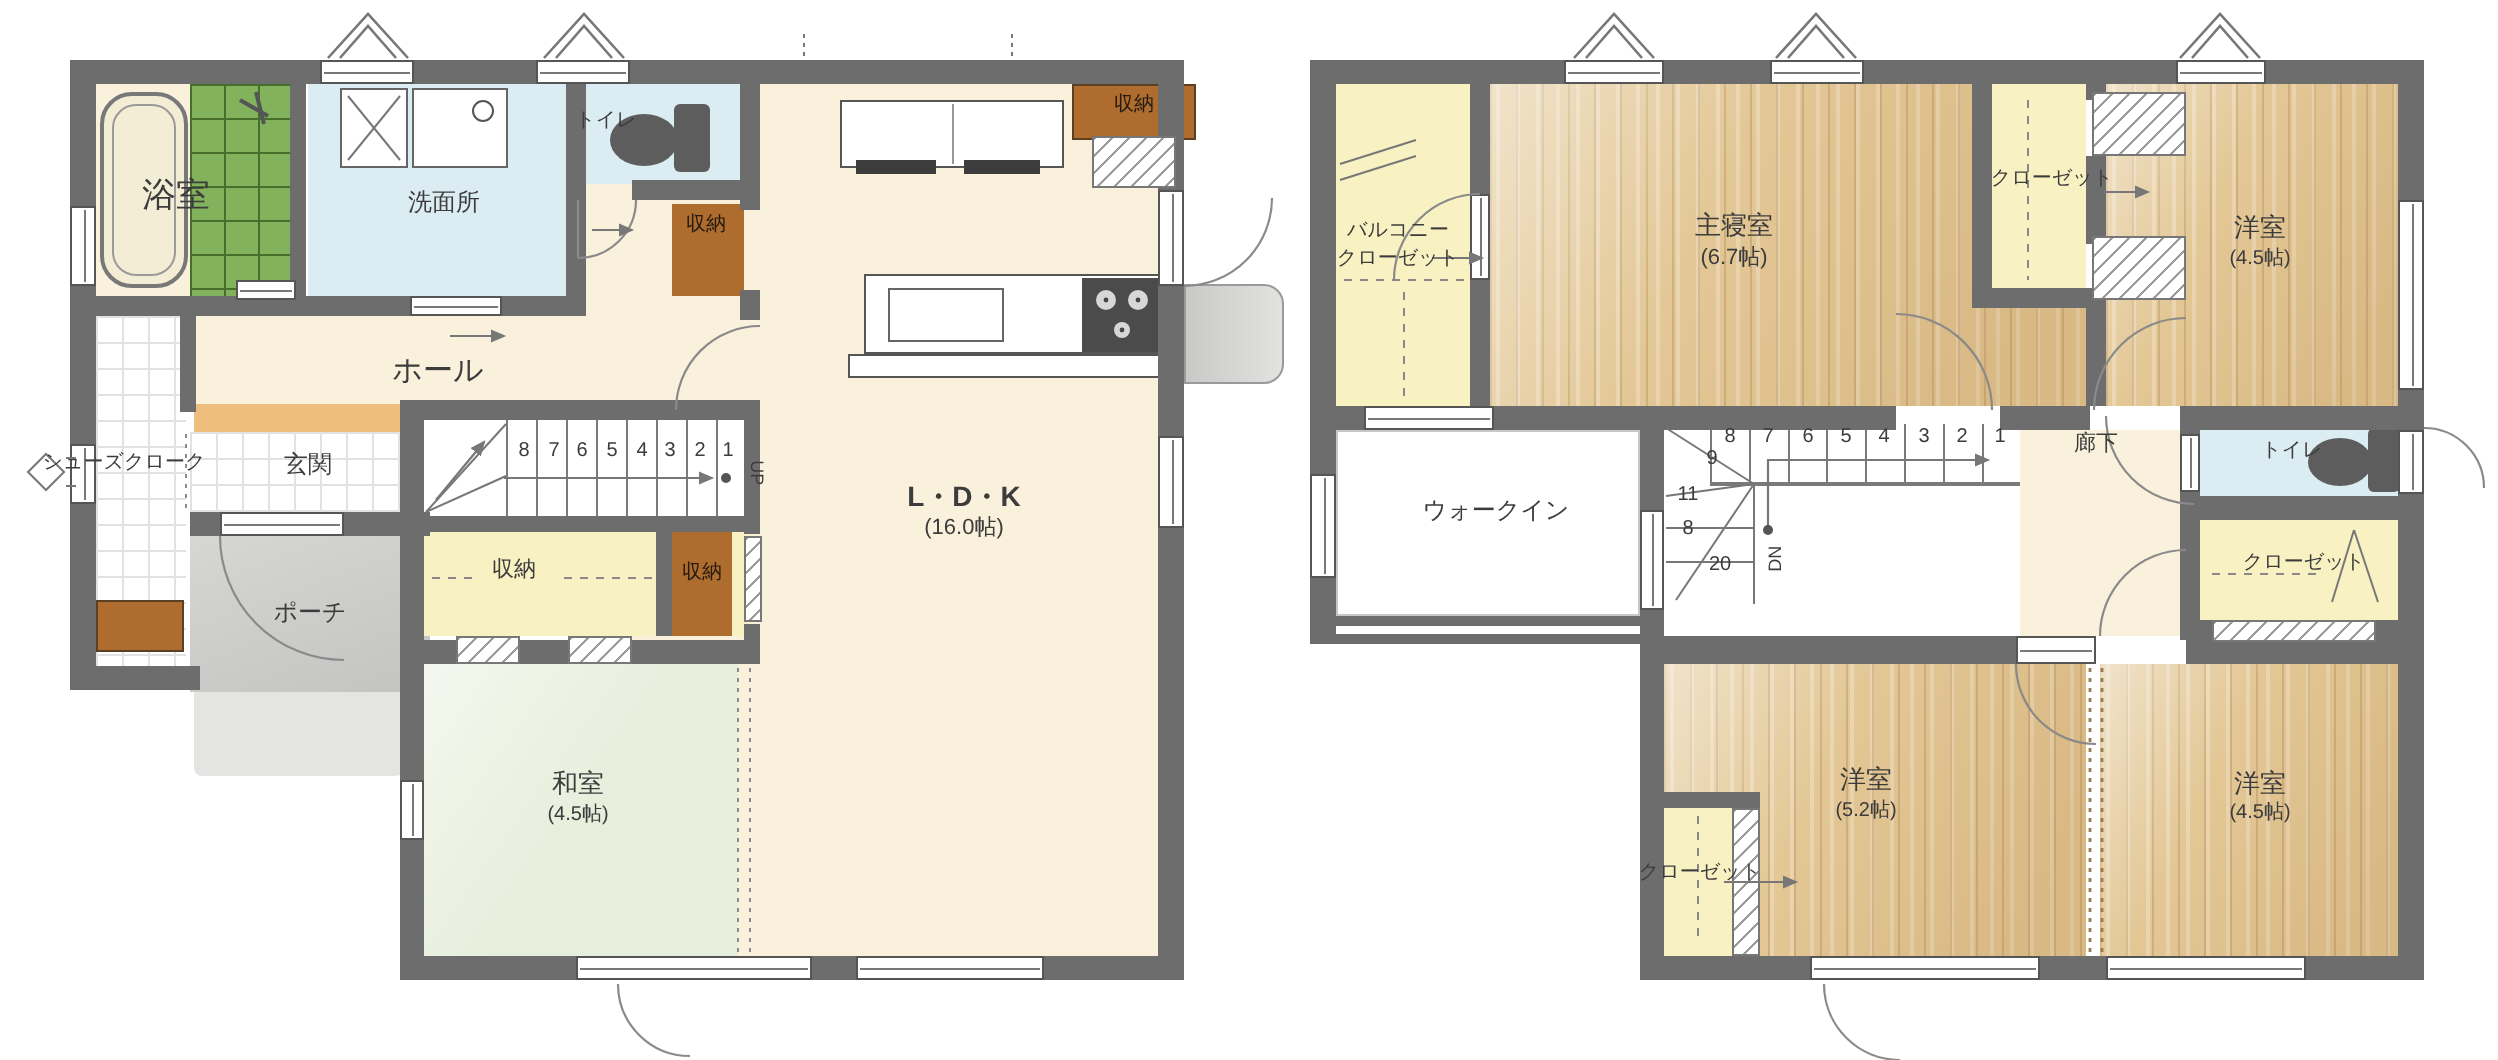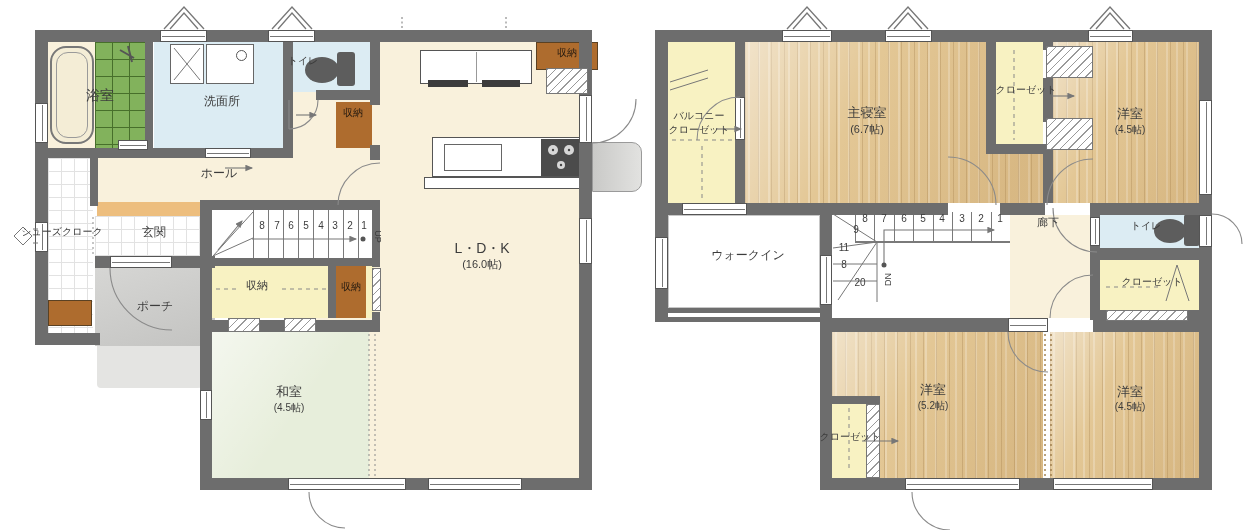--- a/index.html
+++ b/index.html
@@ -289,32 +289,32 @@
       <circle cx="553" cy="150" r="5" fill="#d7d7d7"></circle>
         <circle cx="569" cy="150" r="5" fill="#d7d7d7"></circle>
       <circle cx="561" cy="165" r="4" fill="#d7d7d7"></circle>
       <circle cx="553" cy="150" r="1.2" fill="#444"></circle>
         <circle cx="569" cy="150" r="1.2" fill="#444"></circle>
       <circle cx="561" cy="165" r="1.2" fill="#444"></circle>
       <path d="M120,50 l14,8 M128,46 l4,16" stroke="#555" stroke-width="2" fill="none"></path>
     </g>
   </svg>
 
-  <div class="lbl" style="left:100px;top:88px;font-size:14px;font-family:Liberation Serif, serif;">浴室</div>
+  <div class="lbl" style="left:88px;top:88px;font-size:17px;">浴室</div>
   <div class="lbl" style="left:222px;top:94px;font-size:12px;">洗面所</div>
   <div class="lbl" style="left:303px;top:55px;font-size:10px;">トイレ</div>
   <div class="lbl dark" style="left:353px;top:107px;font-size:10px;">収納</div>
-  <div class="lbl" style="left:219px;top:166px;font-size:12px;">ホール</div>
+  <div class="lbl" style="left:219px;top:177px;font-size:15px;">ホール</div>
   <div class="lbl" style="left:62px;top:226px;font-size:10px;">シューズクローク</div>
   <div class="lbl" style="left:154px;top:225px;font-size:12px;">玄関</div>
   <div class="lbl" style="left:155px;top:299px;font-size:12px;">ポーチ</div>
   <div class="lbl" style="left:257px;top:279px;font-size:11px;">収納</div>
   <div class="lbl dark" style="left:351px;top:281px;font-size:10px;">収納</div>
   <div class="lbl dark" style="left:567px;top:47px;font-size:10px;">収納</div>
-  <div class="lbl" style="left:482px;top:240px;font-size:14px;">L・D・K</div>
+  <div class="lbl" style="left:482px;top:240px;font-size:14px;font-weight:bold;">L・D・K</div>
   <div class="lbl" style="left:482px;top:258px;font-size:11px;">(16.0帖)</div>
   <div class="lbl" style="left:289px;top:384px;font-size:13px;">和室</div>
   <div class="lbl" style="left:289px;top:402px;font-size:10px;">(4.5帖)</div>
   <div class="lbl rot90" style="left:378px;top:231px;font-size:9px;">UP</div>
 
   <div class="lbl" style="left:262px;top:220px;font-size:10px;">8</div>
   <div class="lbl" style="left:277px;top:220px;font-size:10px;">7</div>
   <div class="lbl" style="left:291px;top:220px;font-size:10px;">6</div>
   <div class="lbl" style="left:306px;top:220px;font-size:10px;">5</div>
   <div class="lbl" style="left:321px;top:220px;font-size:10px;">4</div>

